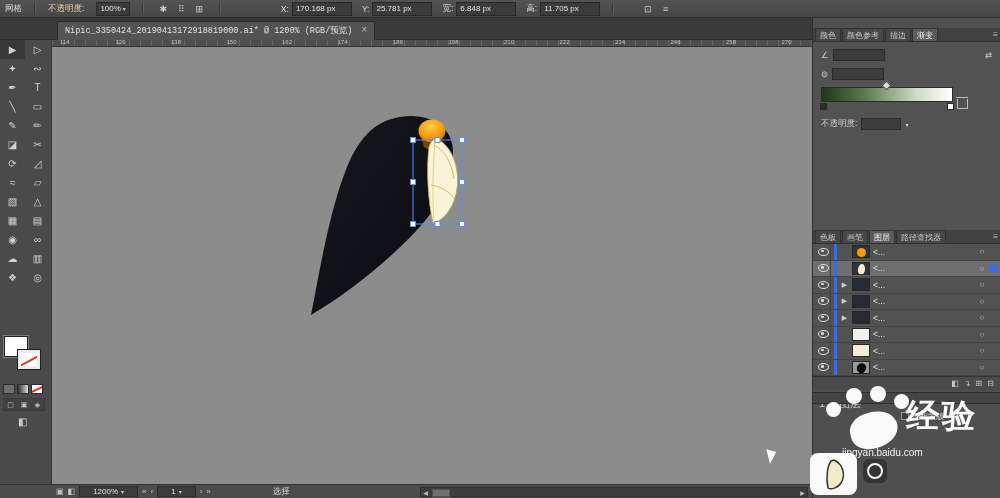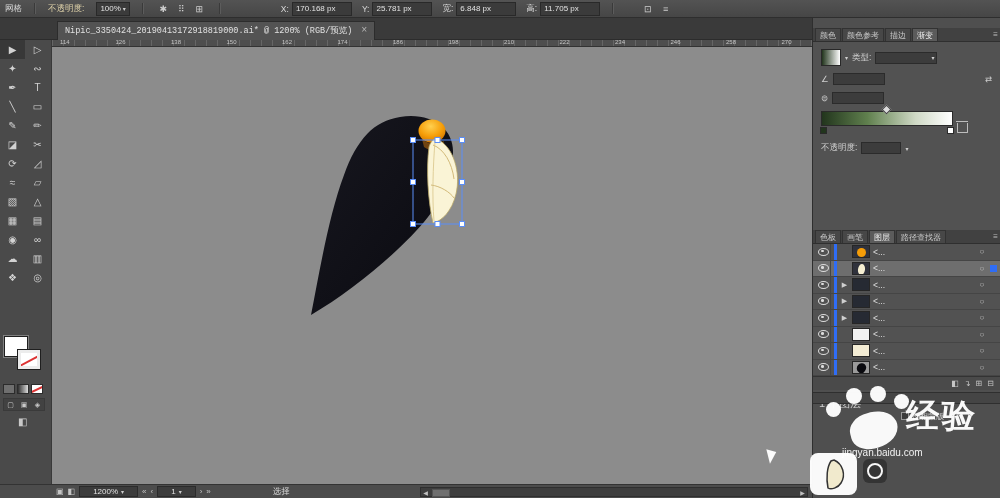--- a/index.html
+++ b/index.html
@@ -318,28 +318,20 @@
     <div id="tabs1" class="ptabs">
         <div class="ptab">颜色</div>
         <div class="ptab">颜色参考</div>
         <div class="ptab">描边</div>
         <div class="ptab active">渐变</div>
         <span class="pmenu">≡</span>
       </div>
 
     <div class="gpanel">
       <div class="grow">
-        <span id="gsw1" class="gsw" style="background: linear-gradient(90deg, rgb(34, 53, 29), rgb(255, 255, 255));"></span>
-        <span class="tb-arrow">▾</span>
-        <span class="glabel">类型:</span>
-        <span class="gbox" style="width:62px">
-          <span class="tb-arrow">▾</span>
-        </span>
-      </div>
-      <div class="grow">
         <span class="glabel">∠</span>
         <span class="gbox" style="width:52px"></span>
         <span class="glabel" style="margin-left:auto">⇄</span>
       </div>
       <div class="grow">
         <span class="glabel">⊜</span>
         <span class="gbox" style="width:52px"></span>
       </div>
       <div class="grow">
         <div class="gbar-col">

